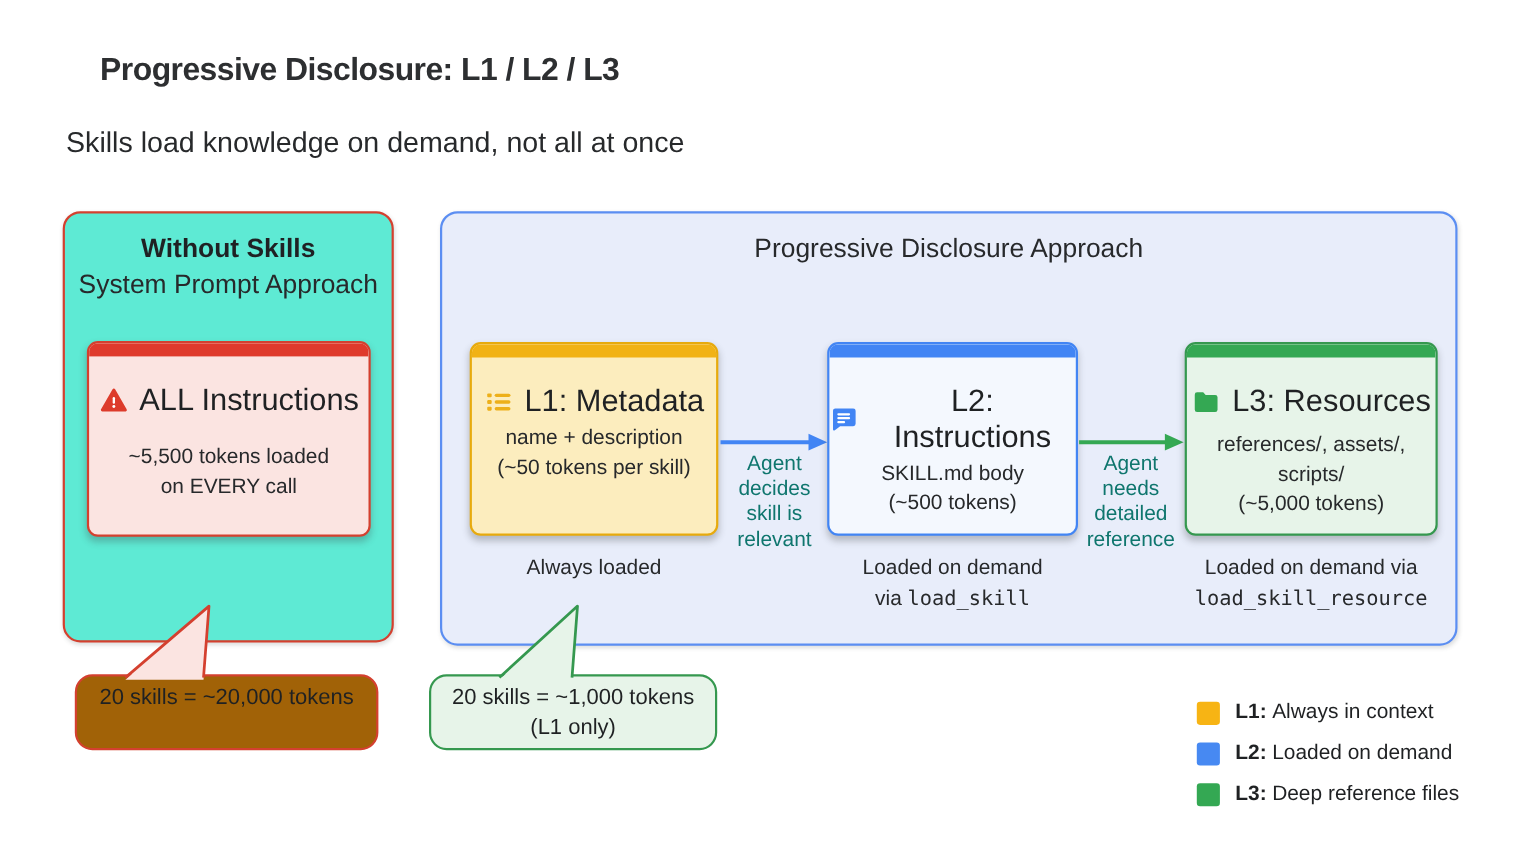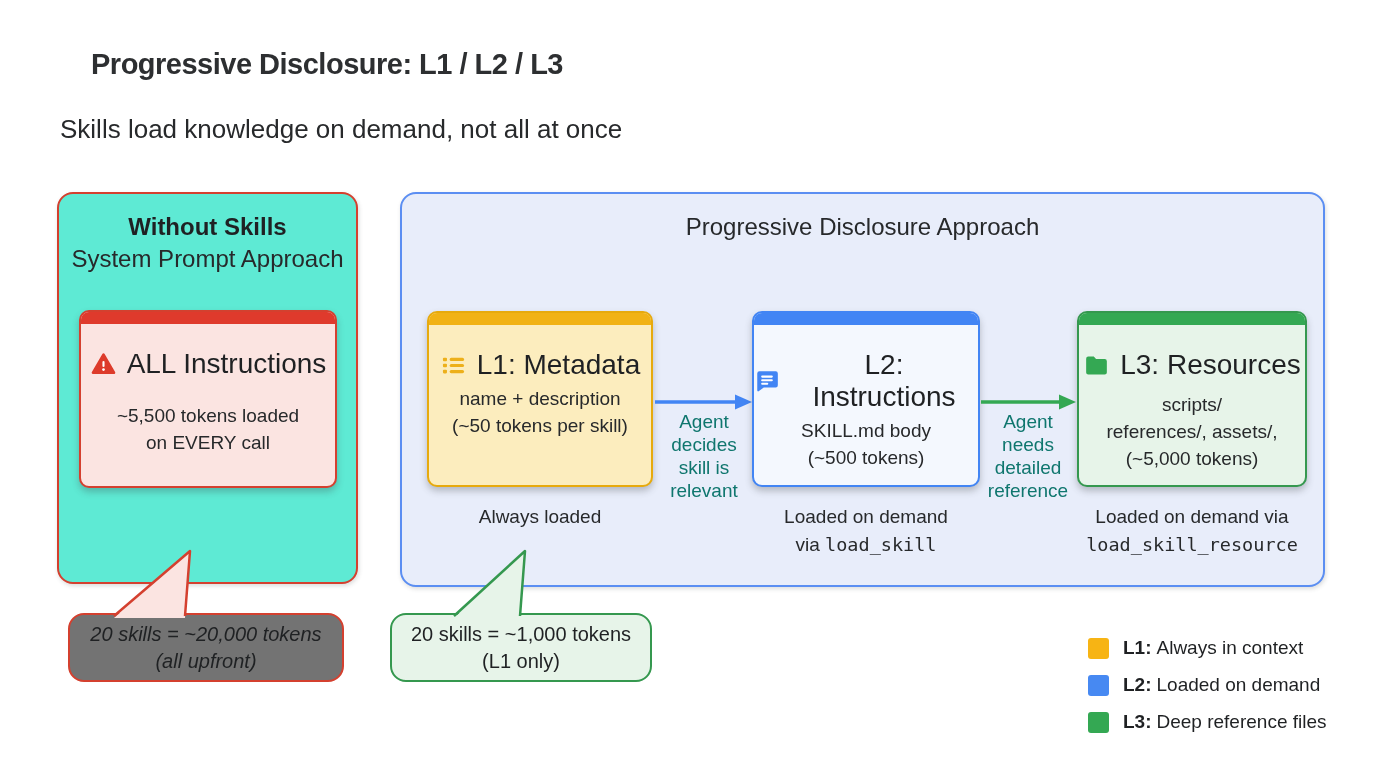--- a/index.html
+++ b/index.html
@@ -77,21 +77,21 @@
     font-size:19px; line-height:28px; color:#27292b;
   }
   .code { font-family:"DejaVu Sans Mono", monospace; font-size:18.5px; }
 
   
   .bubble {
     position:absolute; border-radius:16px; text-align:center;
     font-size:20px; line-height:27px; padding-top:6px; color:#1f2123;
   }
   .bubble-red   { left:68px;  top:613px; width:276px; height:69px;
-                  background:#737373; border:2.5px solid #d4402f;font-style:italic; }
+                  background:#a16207; border:2.5px solid #d4402f; }
   .bubble-green { left:390px; top:613px; width:262px; height:69px;
                   background:#e7f4e9; border:2.5px solid #35984f; }
   .tail { position:absolute; }
 
   
   .legend {
     position:absolute; left:1088px; top:637px;
     display:flex; flex-direction:column; gap:15px;
   }
   .legend-row { display:flex; align-items:center; gap:14px; }
@@ -209,42 +209,41 @@
       <div class="card-bar"></div>
       <div class="card-head">
         <span class="icon">
           <svg width="27" height="27" viewBox="0 0 24 24">
             <path d="M2.8 6 a1.9 1.9 0 0 1 1.9 -1.9 h4.9 l2 2.2 h7.7 a1.9 1.9 0 0 1 1.9 1.9 v10 a1.9 1.9 0 0 1 -1.9 1.9 H4.7 a1.9 1.9 0 0 1 -1.9 -1.9 Z" fill="#34a853"></path>
           </svg>
         </span>
         <span class="card-title">L3: Resources</span>
       </div>
       <div class="card-body">
+        <div>references/, assets/,</div>
         <div>scripts/</div>
-        <div>references/, assets/,</div>
         <div>(~5,000 tokens)</div>
       </div>
     </div>
 
     <div class="caption" style="left:48px; top:309px; width:180px;">
       <div>Always loaded</div>
     </div>
     <div class="caption" style="left:359px; top:309px; width:210px;">
       <div>Loaded on demand</div>
       <div><span>via </span><span class="code">load_skill</span></div>
     </div>
     <div class="caption" style="left:660px; top:309px; width:260px;">
       <div>Loaded on demand via</div>
       <div class="code">load_skill_resource</div>
     </div>
   </div>
 
   <div class="bubble bubble-red">
     <div>20 skills = ~20,000 tokens</div>
-    <div>(all upfront)</div>
   </div>
   <svg class="tail" style="left:105px; top:547px;" width="95" height="72" viewBox="0 0 95 72">
     <polygon points="9,71 85,4 80,71" fill="#fbe4e1"></polygon>
     <path d="M9 69 L85 4 L80 69" fill="none" stroke="#d4402f" stroke-width="2.5" stroke-linejoin="round"></path>
   </svg>
 
   <div class="bubble bubble-green">
     <div>20 skills = ~1,000 tokens</div>
     <div>(L1 only)</div>
   </div>

